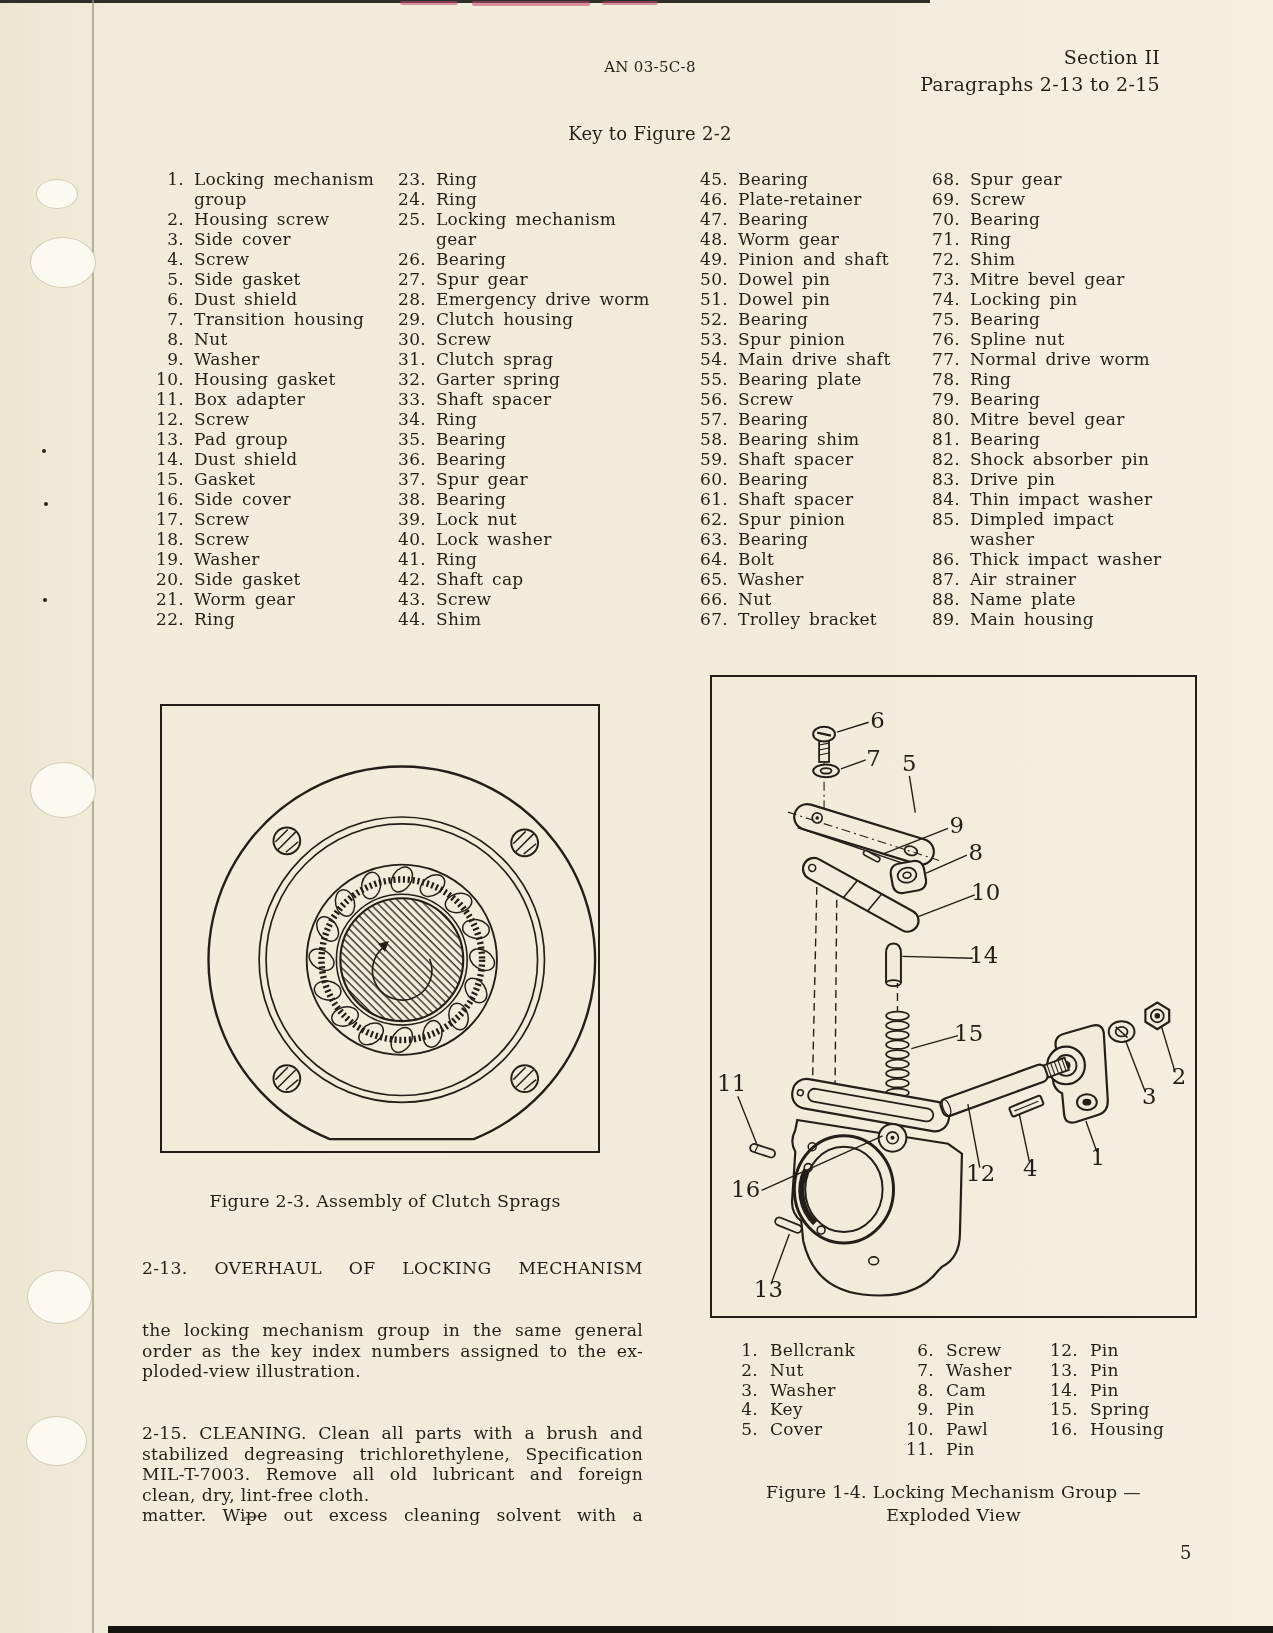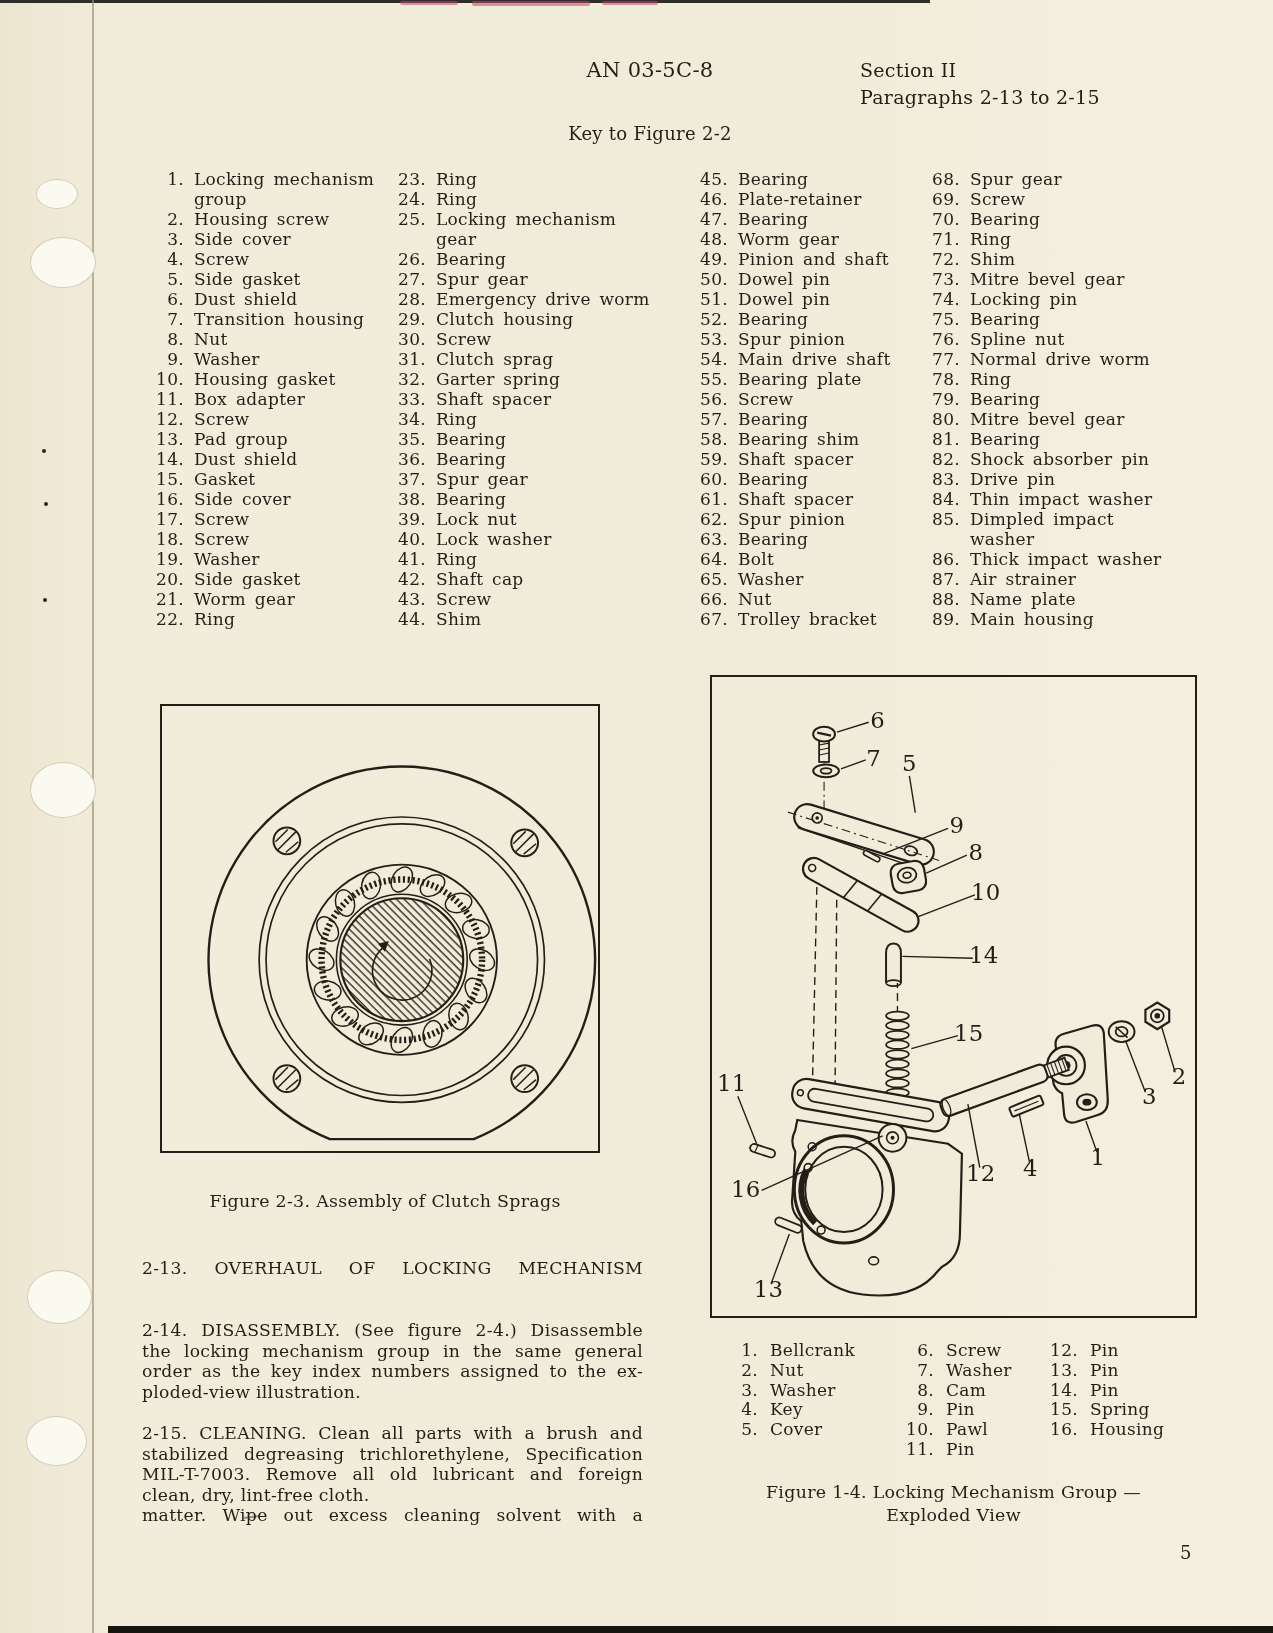--- a/index.html
+++ b/index.html
@@ -10,22 +10,22 @@
   .abs{position:absolute}
   
   .top-edge{left:0;top:0;width:930px;height:3px;background:#2e2e28}
   .red-mark{height:4px;background:rgba(196,70,110,.55);top:1px;border-radius:2px}
   .bottom-edge{left:108px;top:1626px;width:1165px;height:7px;background:#17150f}
   .crease{left:92px;top:0;width:2px;height:1633px;background:rgba(150,143,120,.65)}
   .hole{background:#fbfaf1;border:1px solid #d3cdb6;border-radius:50%}
   .speck{width:4px;height:4px;border-radius:50%;background:#2a2620}
   .squiggle{width:15px;height:2px;background:#6a6456;transform:rotate(-8deg);opacity:.7}
   
-  .hdr-center{left:140px;top:58px;width:1020px;text-align:center;font-size:21px}
-  .hdr-right{left:860px;top:57px;width:300px;text-align:left;font-size:19px;line-height:27px}
+  .hdr-center{left:140px;top:58px;width:1020px;text-align:center;font-size:15px}
+  .hdr-right{left:860px;top:44px;width:300px;text-align:right;font-size:19px;line-height:27px}
   .key-title{left:140px;top:123px;width:1020px;text-align:center;font-size:18px}
   
   .key-col{top:169px;font-size:17px}
   .k-item{display:flex;line-height:20px;word-spacing:3px}
   .k-num{flex:none;width:var(--numw,34px);text-align:right;margin-right:10px}
   .k-name{white-space:pre-line}
   
   .figbox{border:2.5px solid var(--ink,#221f18);background:transparent}
   .fig23{left:160px;top:704px;width:440px;height:449px}
   .fig24{left:710px;top:675px;width:487px;height:643px}
@@ -508,21 +508,20 @@
     <path d="M224,243 a30,30 0 1 0 46,12" class="st" stroke-width="1.6"></path>
     <polygon points="218,240 229,237 225,248" fill="currentColor"></polygon>
   </svg>
 </div>
 <div class="abs caption cap23">Figure 2-3. Assembly of Clutch Sprags</div>
 
 <div class="abs textcol h213">
   <div class="jline">2-13. OVERHAUL OF LOCKING MECHANISM</div>
 </div>
 <div class="abs textcol p214">
-    <div class="jline">2-14. DISASSEMBLY. (See figure 2-4.) Disassemble</div>
     <div class="jline">the locking mechanism group in the same general</div>
     <div class="jline">order as the key index numbers assigned to the ex-</div>
     <div class="jline jlast">ploded-view illustration.</div>
   </div>
 <div class="abs textcol p215">
     <div class="jline">2-15. CLEANING. Clean all parts with a brush and</div>
     <div class="jline">stabilized degreasing trichlorethylene, Specification</div>
     <div class="jline">MIL-T-7003. Remove all old lubricant and foreign</div>
     <div class="jline jlast">clean, dry, lint-free cloth.</div>
     <div class="jline">matter. Wipe out excess cleaning solvent with a</div>

